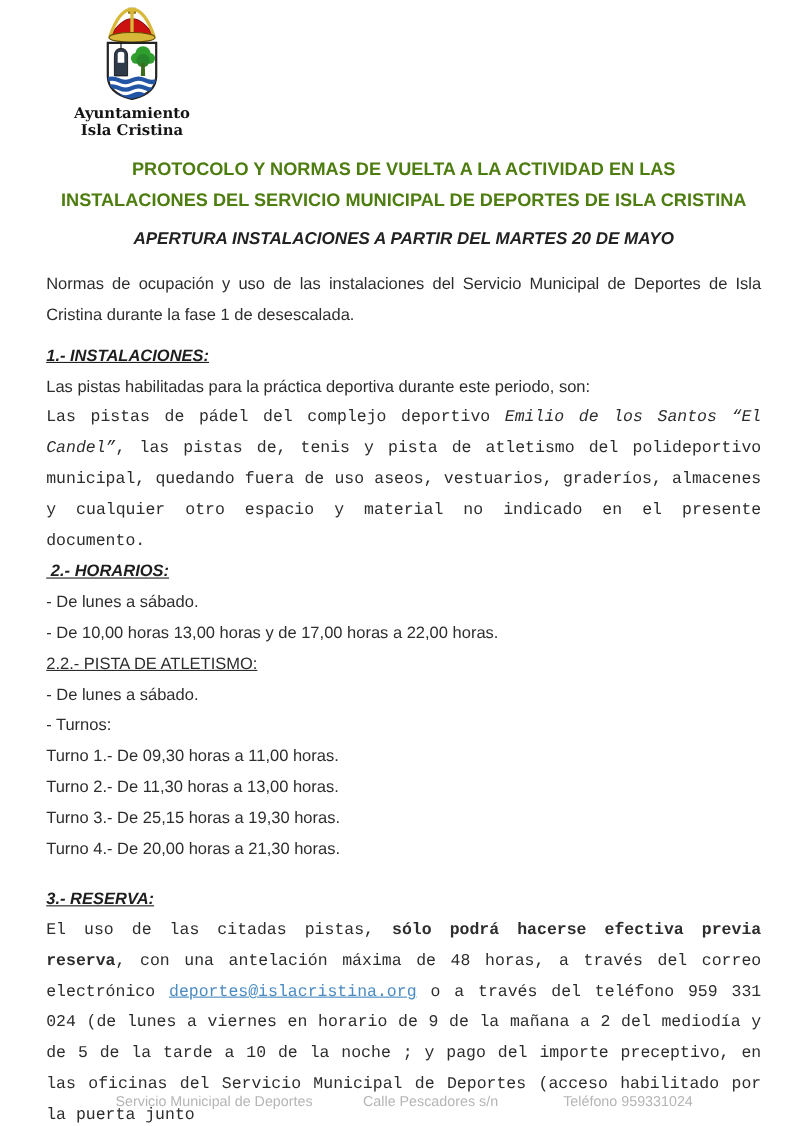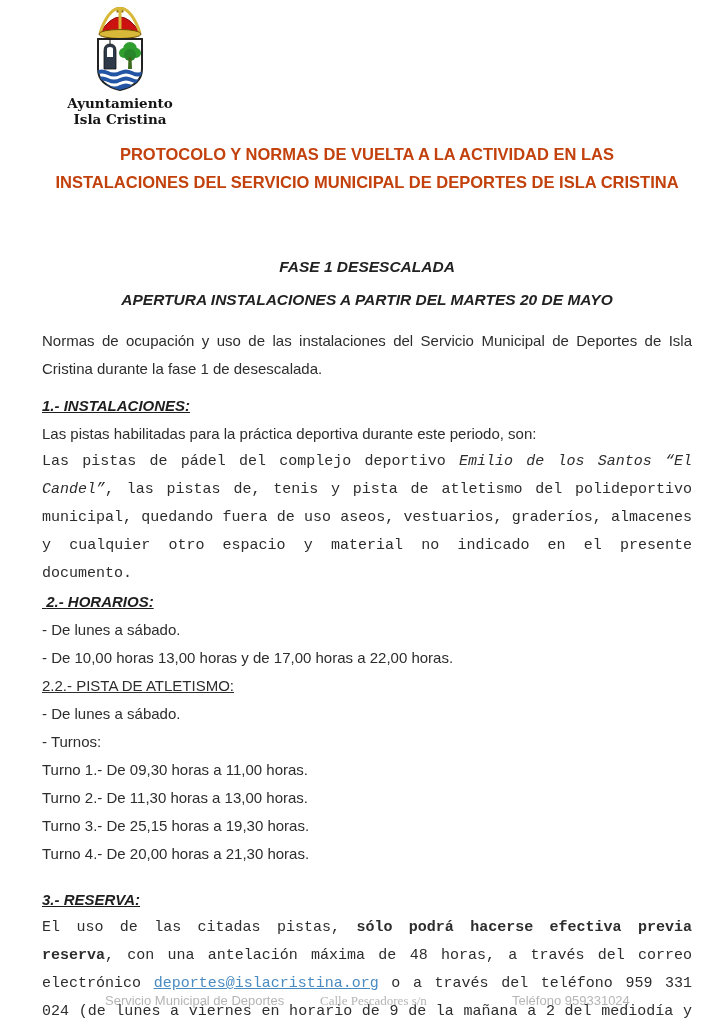--- a/index.html
+++ b/index.html
@@ -37,21 +37,21 @@
     font-size: 15px;
     line-height: 28px;
   }
   .title {
     margin: 0 auto;
     max-width: 628px;
     text-align: center;
     font-size: 16.5px;
     line-height: 28px;
     font-weight: 700;
-    color: #c2410c;
+    color: #4d7c0f;
   }
   .sub {
     text-align: center;
     font-weight: 700;
     font-style: italic;
     font-size: 15.5px;
     line-height: 22px;
     color: #222222;
   }
   .sub-phase { margin-top: 60px; }
@@ -70,21 +70,21 @@
   .just    { text-align: justify; font-family: Liberation Mono, monospace; }
   .mt-reserva { margin-top: 18px; }
   .seg-italic { font-style: italic; }
   .seg-bold   { font-weight: 700; }
   .email-link { text-decoration: underline; cursor: pointer; }
 
   
   .footer { position: absolute; left: 0; top: 993px; width: 728px; height: 22px; font-size: 13px; }
   .footer span { position: absolute; white-space: nowrap; }
   .f-org     { left: 105px; }
-  .f-address { left: 320px; font-family: Liberation Serif, serif; }
+  .f-address { left: 330px; }
   .f-phone   { left: 512px; }
 </style>
 </head>
 <body>
 
 <div class="page">
 
   <div class="crest-wrap">
     <svg class="crest-svg" width="60" height="84" viewBox="0 0 60 84">
 
@@ -119,21 +119,20 @@
       <div>Ayuntamiento</div>
       <div>Isla Cristina</div>
     </div>
   </div>
 
 
   <div class="content">
 
     <h1 class="title">PROTOCOLO Y NORMAS DE VUELTA A LA ACTIVIDAD EN LAS INSTALACIONES DEL SERVICIO MUNICIPAL DE DEPORTES DE ISLA CRISTINA</h1>
 
-    <p class="sub sub-phase">FASE 1 DESESCALADA</p>
     <p class="sub sub-open">APERTURA INSTALACIONES A PARTIR DEL MARTES 20 DE MAYO</p>
 
     <p class="intro">Normas de ocupación y uso de las instalaciones del Servicio Municipal de Deportes de Isla Cristina durante la fase 1 de desescalada.</p>
 
     <p class="h-major mt-sec">1.- INSTALACIONES:</p>
 
     <p class="mt-par">Las pistas habilitadas para la práctica deportiva durante este periodo, son:</p>
 
     <p class="mt-par just"><span>Las pistas de pádel del complejo deportivo </span><span class="seg-italic">Emilio de los Santos “El Candel”</span><span>, las pistas de, tenis y pista de atletismo del polideportivo municipal, quedando fuera de uso aseos, vestuarios, graderíos, almacenes y cualquier otro espacio y material no indicado en el presente documento.</span></p>
 

